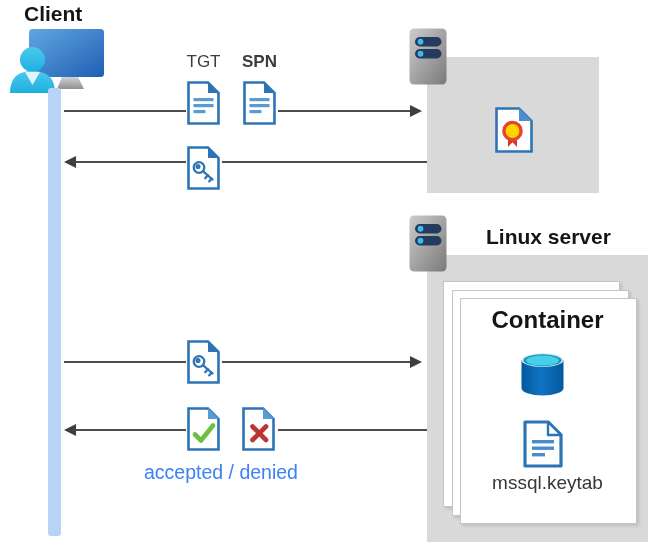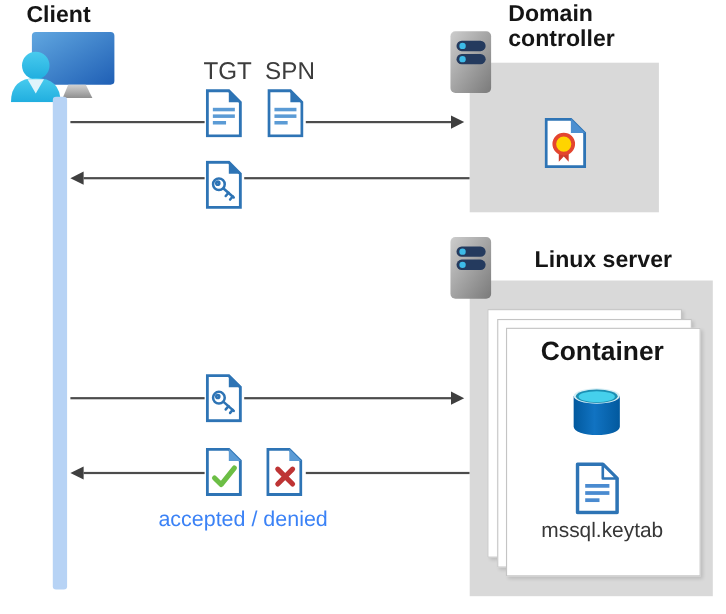--- a/index.html
+++ b/index.html
@@ -2,21 +2,21 @@
 <html><head>
 <meta charset="utf-8">
 <style>
   html,body{margin:0;padding:0;background:#fff;}
   #canvas{
     position:relative;width:660px;height:558px;background:#fff;overflow:hidden;
     font-family:"Liberation Sans",sans-serif;color:#151515;
   }
   .abs{position:absolute;}
   .bold-label{font-weight:bold;font-size:21px;line-height:23px;color:#151515;}
-  .small-label{font-size:22px;color:#3c3c3c;}
+  .small-label{font-size:17px;color:#3c3c3c;text-align:center;}
   
   .lifeline{left:48px;top:88px;width:13px;height:448px;background:#B7D3F5;border-radius:3px;}
   
   .msg-line{height:2px;background:#4C4C4C;}
   .head-right{width:0;height:0;border-top:6px solid transparent;border-bottom:6px solid transparent;border-left:12px solid #3F3F3F;}
   .head-left{width:0;height:0;border-top:6px solid transparent;border-bottom:6px solid transparent;border-right:12px solid #3F3F3F;}
   .l1a{left:64px;top:110px;width:122px;} .l1b{left:278px;top:110px;width:134px;}
   .h1{left:410px;top:105px;}
   .l2a{left:76px;top:161px;width:110px;} .l2b{left:222px;top:161px;width:205px;}
   .h2{left:64px;top:156px;}
@@ -40,21 +40,21 @@
   .card-back{left:443px;top:281px;}
   .card-mid{left:452px;top:290px;}
   .card-front{left:460px;top:298px;}
   .container-label{left:460px;top:306px;width:175px;text-align:center;font-weight:bold;font-size:24px;}
   .sql-icon{left:520px;top:352px;width:45px;height:45px;}
   .sql-text{left:520px;top:371px;width:45px;text-align:center;color:#fff;font-weight:bold;font-size:14px;margin-top:34px;}
   .keytab-icon{left:523px;top:420px;width:40px;height:48px;}
   .keytab-label{left:455px;top:472px;width:185px;text-align:center;font-size:19px;color:#373737;}
   
   .tgt-label{left:185px;top:52px;width:37px;}
-  .spn-label{left:241px;top:52px;width:37px;}
+  .spn-label{left:241px;top:52px;width:37px;font-weight:bold;}
   .doc{width:33px;height:44px;}
   .tgt-doc{left:187px;top:81px;}
   .spn-doc{left:243px;top:81px;}
   .key-doc-1{left:187px;top:146px;}
   .key-doc-2{left:187px;top:340px;}
   .check-doc{left:187px;top:407px;}
   .x-doc{left:242px;top:407px;}
   .result-label{left:126px;top:461px;width:190px;text-align:center;font-size:19.5px;color:#3b82f6;}
   svg{display:block;width:100%;height:100%;}
 </style>
@@ -145,21 +145,20 @@
   <div class="abs dc-box"></div>
   <div class="abs dc-server-icon">
     <svg viewBox="0 0 38 57">
       <rect x="0.5" y="0.5" width="37" height="56" rx="4.5" fill="url(#gradServer)"></rect>
       <rect x="6" y="9" width="26.5" height="9.5" rx="4.75" fill="#243A5E"></rect>
       <circle cx="11.5" cy="13.75" r="2.9" fill="#3DBBE8"></circle>
       <rect x="6" y="21" width="26.5" height="9.5" rx="4.75" fill="#243A5E"></rect>
       <circle cx="11.5" cy="25.75" r="2.9" fill="#3DBBE8"></circle>
     </svg>
   </div>
-  <div class="abs dc-label bold-label">Domain controller</div>
   <div class="abs cert-icon">
     <svg viewBox="0 0 38 46">
       <path d="M1.5 1.5 H24 L36.5 14 V44.5 H1.5 Z" fill="#fff" stroke="#2E74B5" stroke-width="2.6"></path>
       <path d="M24 1 L37 14 H24 Z" fill="#4C8FD0"></path>
       <path d="M13 27 V40 L17.5 35.2 L22 40 V27 Z" fill="#CE3B2E"></path>
       <circle cx="17.5" cy="24" r="8.6" fill="#FFD400" stroke="#E3452F" stroke-width="3.4"></circle>
     </svg>
   </div>
 
   <div class="abs msg-line l3a"></div>

